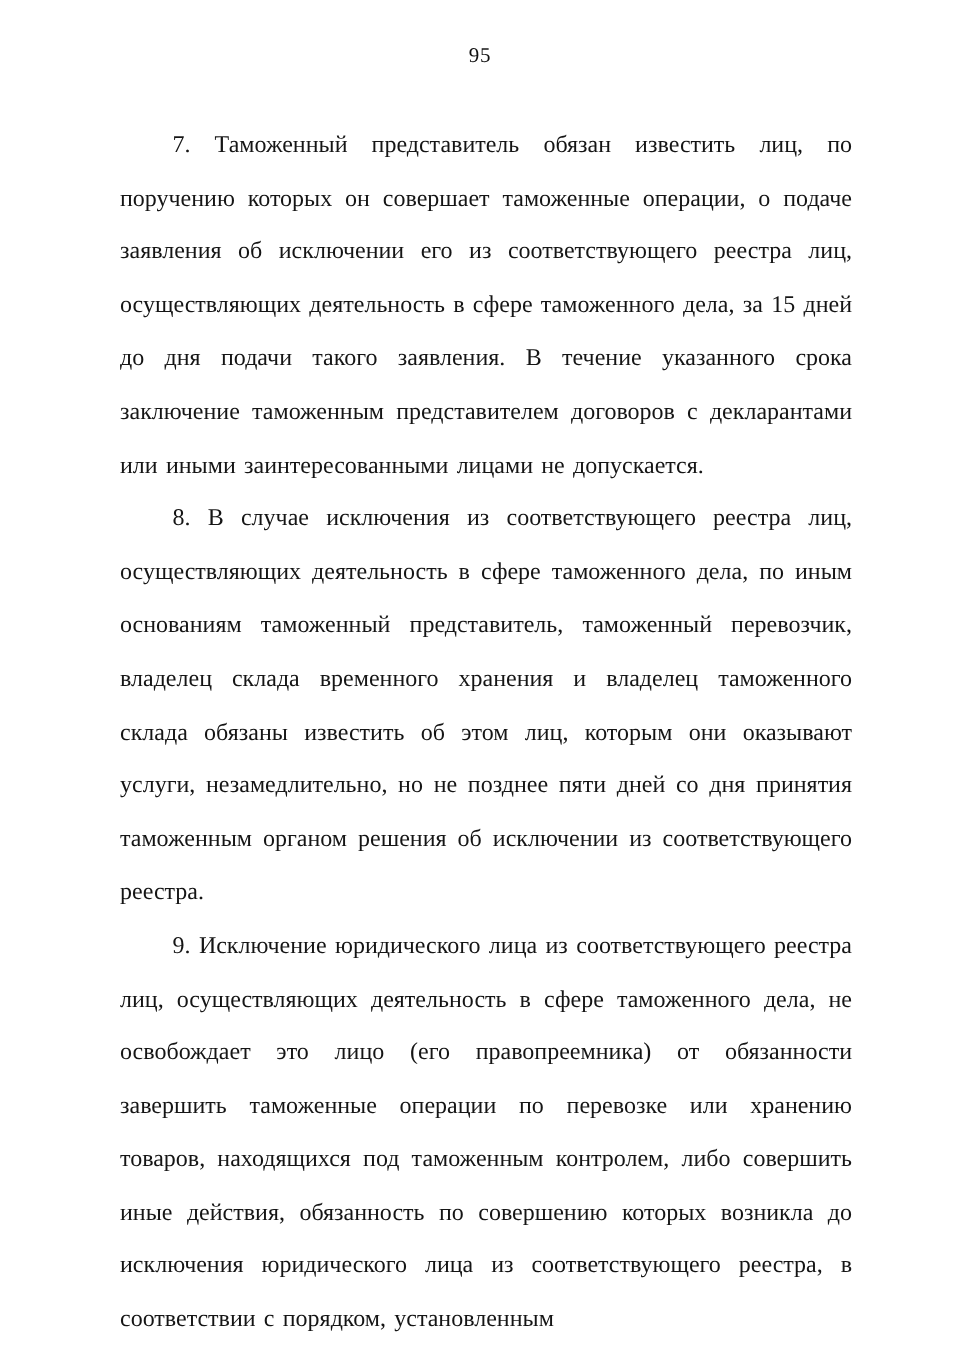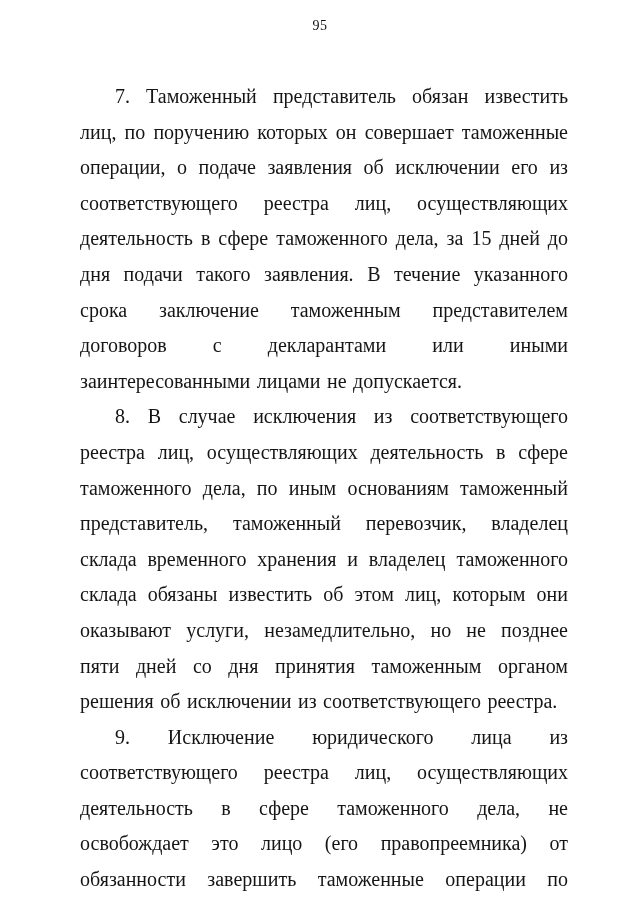--- a/index.html
+++ b/index.html
@@ -12,38 +12,38 @@
     position: relative;
     width: 640px;
     height: 905px;
     background: #ffffff;
     font-family: "Liberation Serif", "DejaVu Serif", serif;
     color: #111111;
     overflow: hidden;
   }
   .page-number {
     position: absolute;
-    top: 18px;
+    top: 30px;
     left: 0;
     width: 100%;
     text-align: center;
     font-size: 14px;
     letter-spacing: 0.5px;
     color: #111111;
   }
   .content {
     position: absolute;
     top: 79px;
     left: 80px;
     right: 72px;
   }
   .content p {
     margin: 0;
     padding: 0;
-    font-size: 20px;
+    font-size: 16px;
     line-height: 35.6px;
     text-align: justify;
     text-align-last: left;
     text-indent: 35px;
     word-spacing: 1.5px;
     color: #151515;
   }
 </style>
 </head>
 <body>

